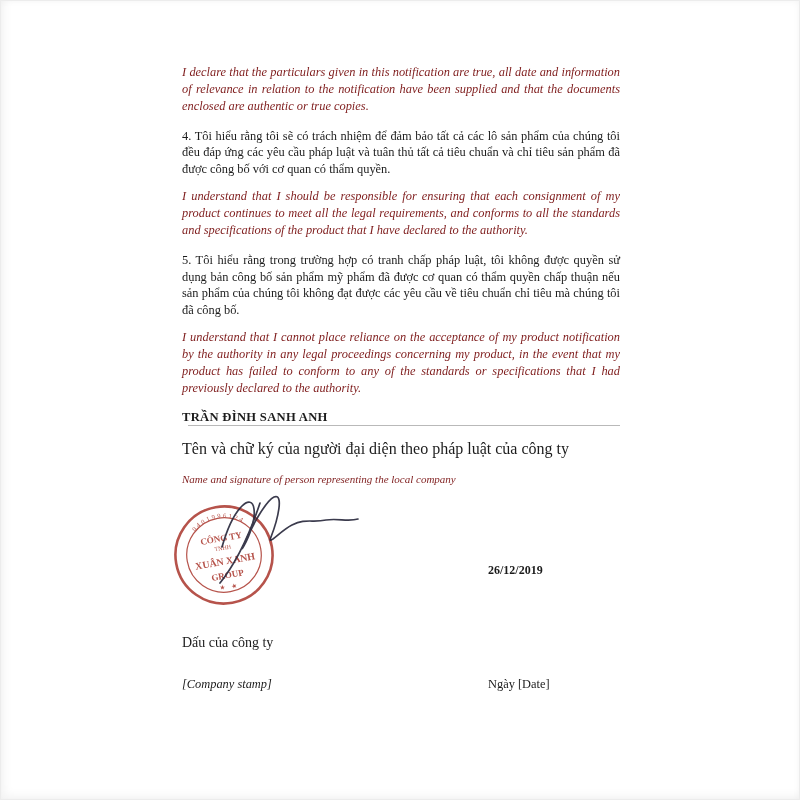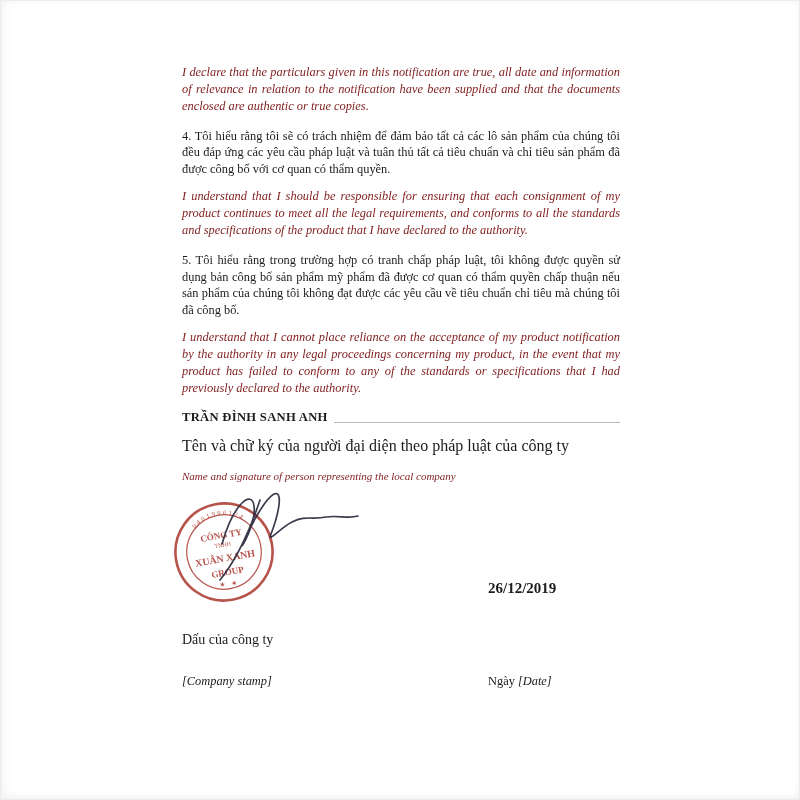--- a/index.html
+++ b/index.html
@@ -30,23 +30,23 @@
   .en{
     font-size:12.4px;
     line-height:1.36;
     font-style:italic;
     text-align:justify;
     margin-bottom:13px;
     color:#7f1d1d;
   }
   .name-row{
     display:flex;
-    align-items:flex-end;
     margin-top:4px;
     margin-bottom:12px;
+    flex-direction:column;
   }
   .name{
     font-weight:bold;
     font-size:12.6px;
     letter-spacing:0.3px;
     white-space:nowrap;
   }
   .rule{
     flex:1;
     border-bottom:1px solid #b9b9b9;
@@ -66,39 +66,39 @@
     width:104px; height:104px;
     opacity:0.92;
   }
   .signature-svg{
     position:absolute;
     left:26px; top:-2px;
     width:160px; height:110px;
   }
   .date-value{
     position:absolute;
-    left:306px; top:96px;
+    left:306px; top:76px;
     font-weight:bold;
-    font-size:15px;
+    font-size:12px;
   }
   .stamp-label-vi{
     font-size:14px;
     margin-bottom:26px;
   }
   .bottom-row{
     position:relative;
     height:20px;
     font-size:12.4px;
   }
   .company-stamp-label{font-style:italic;}
   .date-label{
     position:absolute;
     left:306px; top:0;
   }
-  .date-label .bracket{font-style:italic;}
+  .date-label .bracket{}
 </style>
 </head>
 <body>
 
 <div class="scan">
   <div class="content">
 
     <p class="en">I declare that the particulars given in this notification are true, all date and information of relevance in relation to the notification have been supplied and that the documents enclosed are authentic or true copies.</p>
 
     <p class="vi">4. Tôi hiểu rằng tôi sẽ có trách nhiệm để đảm bảo tất cả các lô sản phẩm của chúng tôi đều đáp ứng các yêu cầu pháp luật và tuân thủ tất cả tiêu chuẩn và chỉ tiêu sản phẩm đã được công bố với cơ quan có thẩm quyền.</p>

